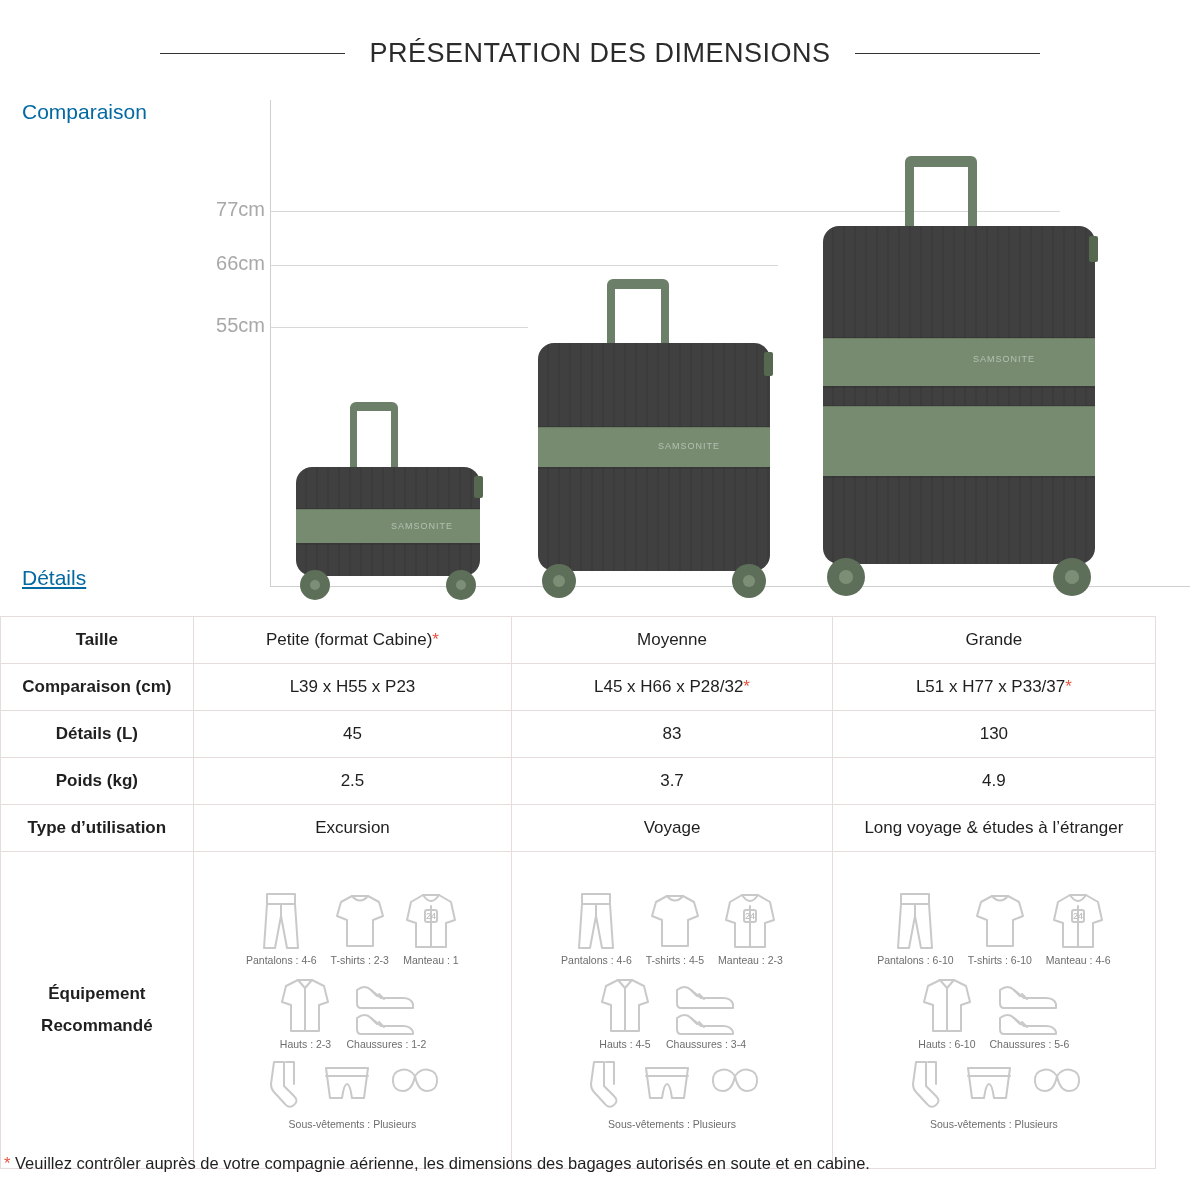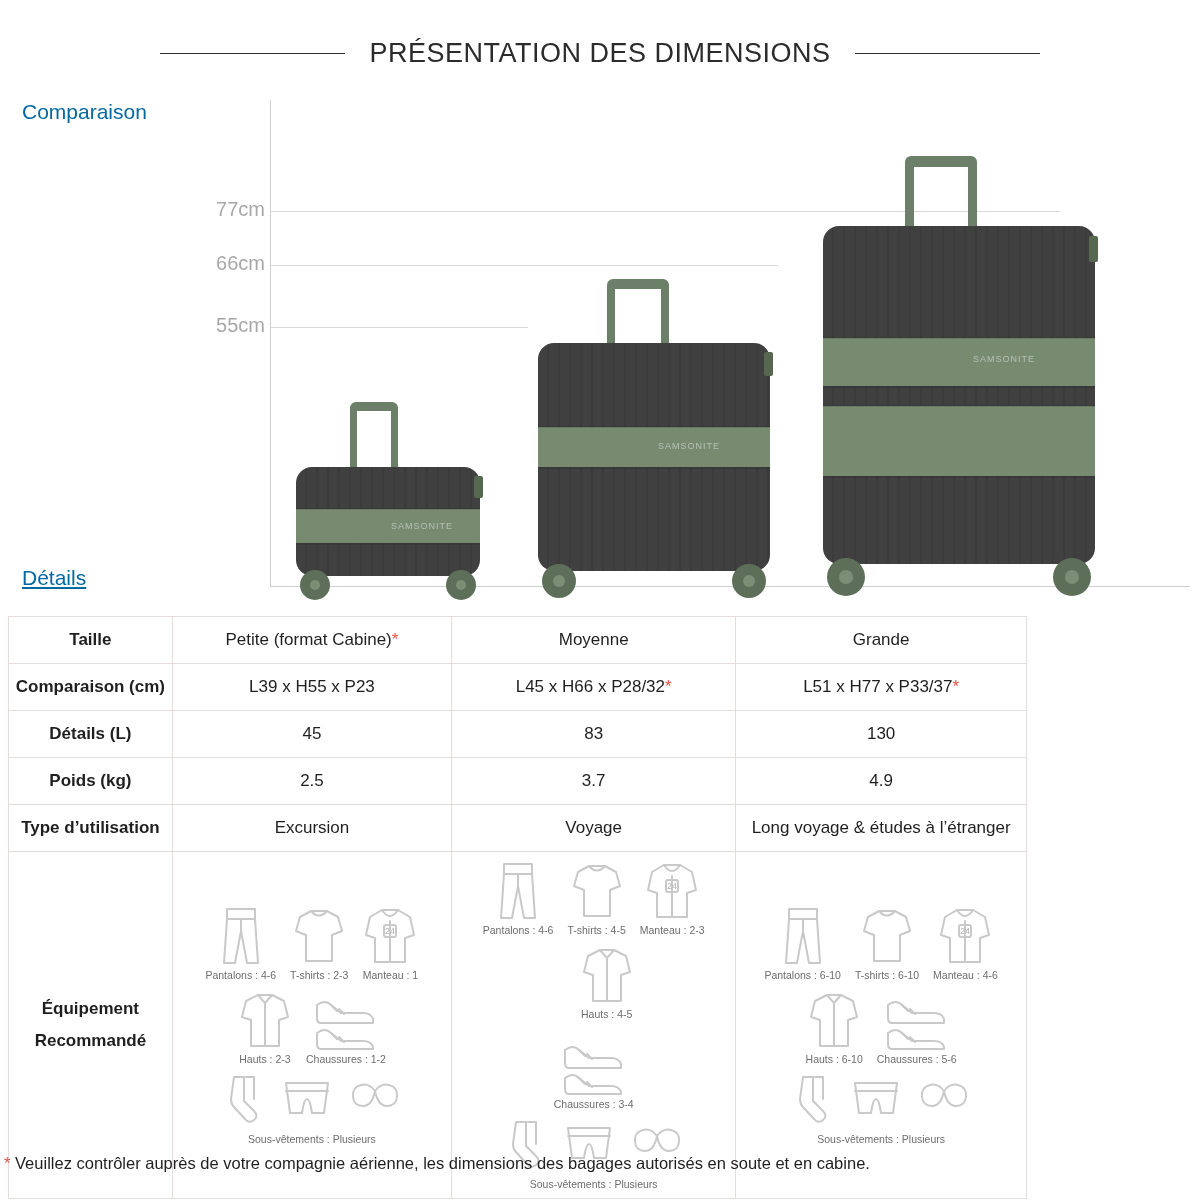--- a/index.html
+++ b/index.html
@@ -144,22 +144,22 @@
     left: 50%; top: 50%;
     width: 36%; height: 36%;
     margin-left: -18%; margin-top: -18%;
     background: #7c8f76;
     border-radius: 50%;
   }
 
   
   table.details {
     position: absolute;
-    left: 8px; top: 616px;
-    width: 1019px;
+    left: 0; top: 616px;
+    width: 1156px;
     border-collapse: collapse;
     font-size: 17px;
   }
   table.details td {
     border: 1px solid #e6dcdc;
     text-align: center;
     vertical-align: middle;
     padding: 0;
     height: 46px;
     color: #1f1f1f;
@@ -451,21 +451,21 @@
                 <path d="M20 5 L8 12 L4 30 l9 3 v24 h30 V33 l9 -3 l-4 -18 L36 5 z"></path>
                 <path d="M20 5 q8 12 16 0"></path>
                 <line x1="28" y1="16" x2="28" y2="57"></line>
                 <rect x="22" y="20" width="12" height="12" rx="2"></rect>
                 <text class="coat-num" x="28" y="29" text-anchor="middle">24</text>
               </svg>
               <div class="equip-caption">Manteau : 2-3</div>
             </div>
           </div>
 
-          <div class="equip-row" style="margin-top:6px;flex-direction:column;">
+          <div class="equip-row" style="margin-top:6px;">
             <div class="equip-item">
               <svg class="icon-svg" width="54" height="62" viewBox="0 0 54 62">
                 <path d="M20 6 L8 12 L4 28 l9 3 v26 h28 V31 l9 -3 l-4 -16 L34 6 z"></path>
                 <path d="M20 6 l7 8 l7 -8"></path>
                 <line x1="27" y1="14" x2="27" y2="57"></line>
               </svg>
               <div class="equip-caption">Hauts : 4-5</div>
             </div>
             <div class="equip-item">
               <svg class="icon-svg" width="70" height="62" viewBox="0 0 70 62">

